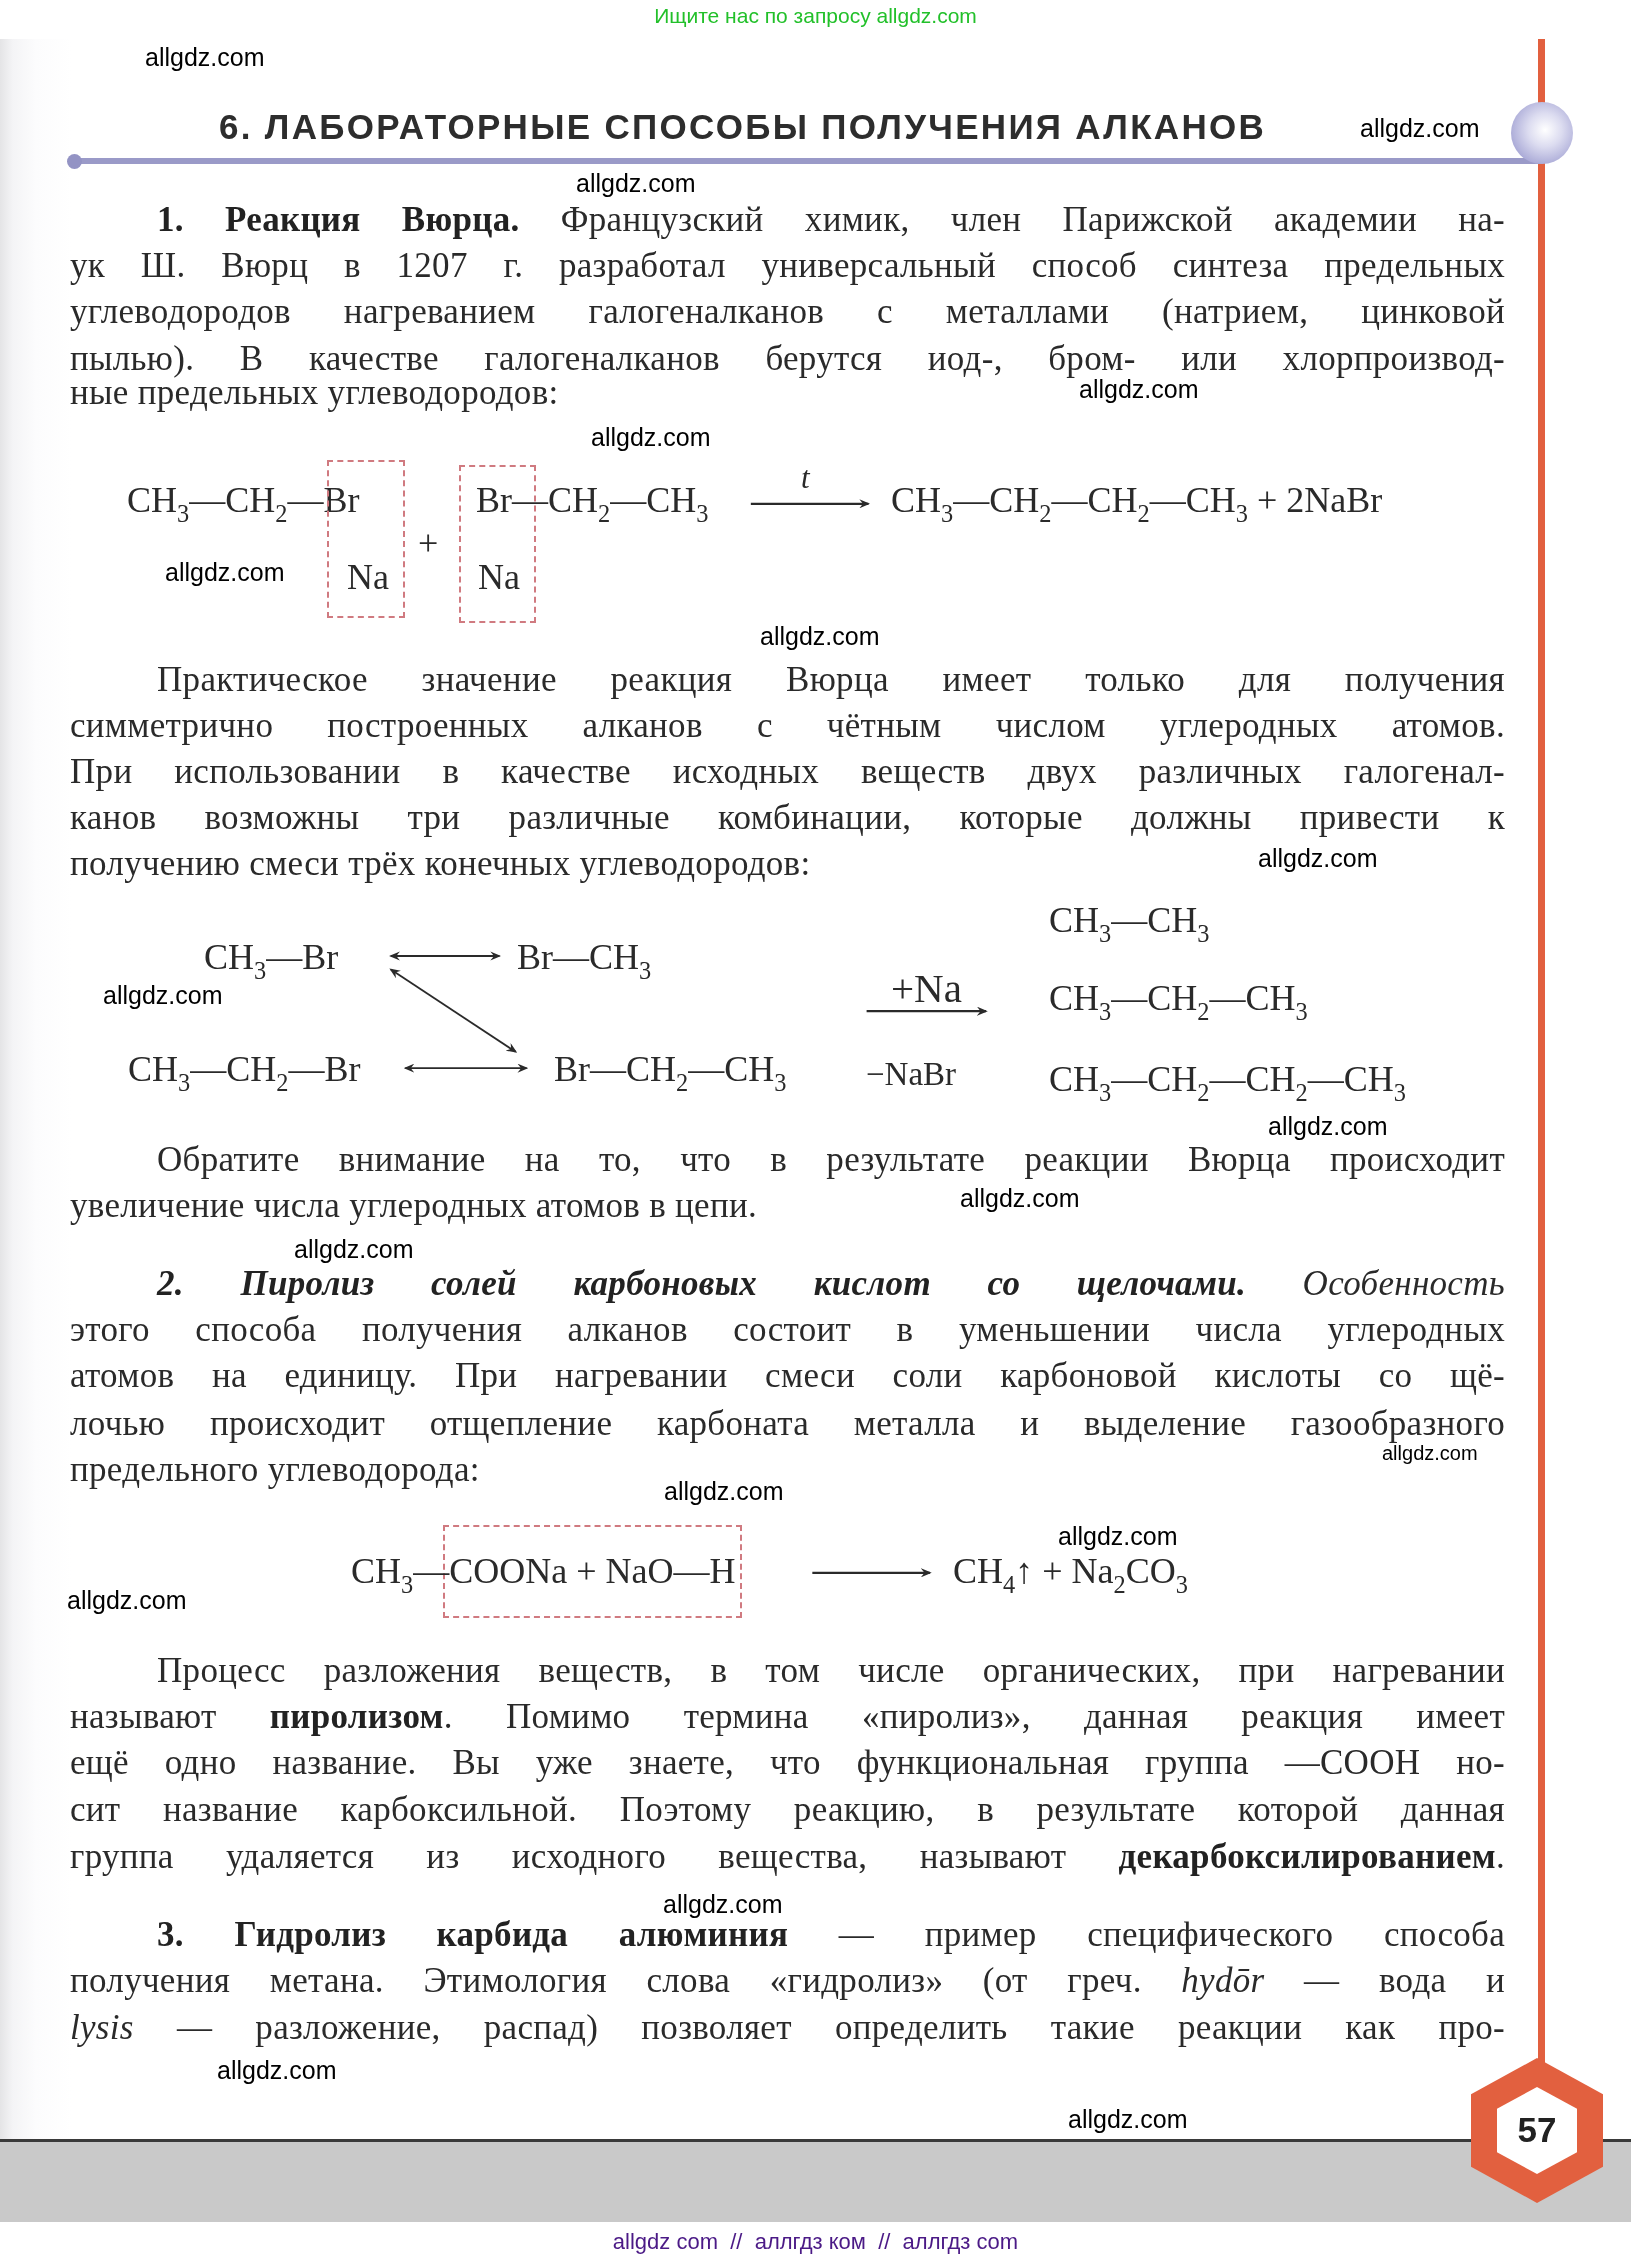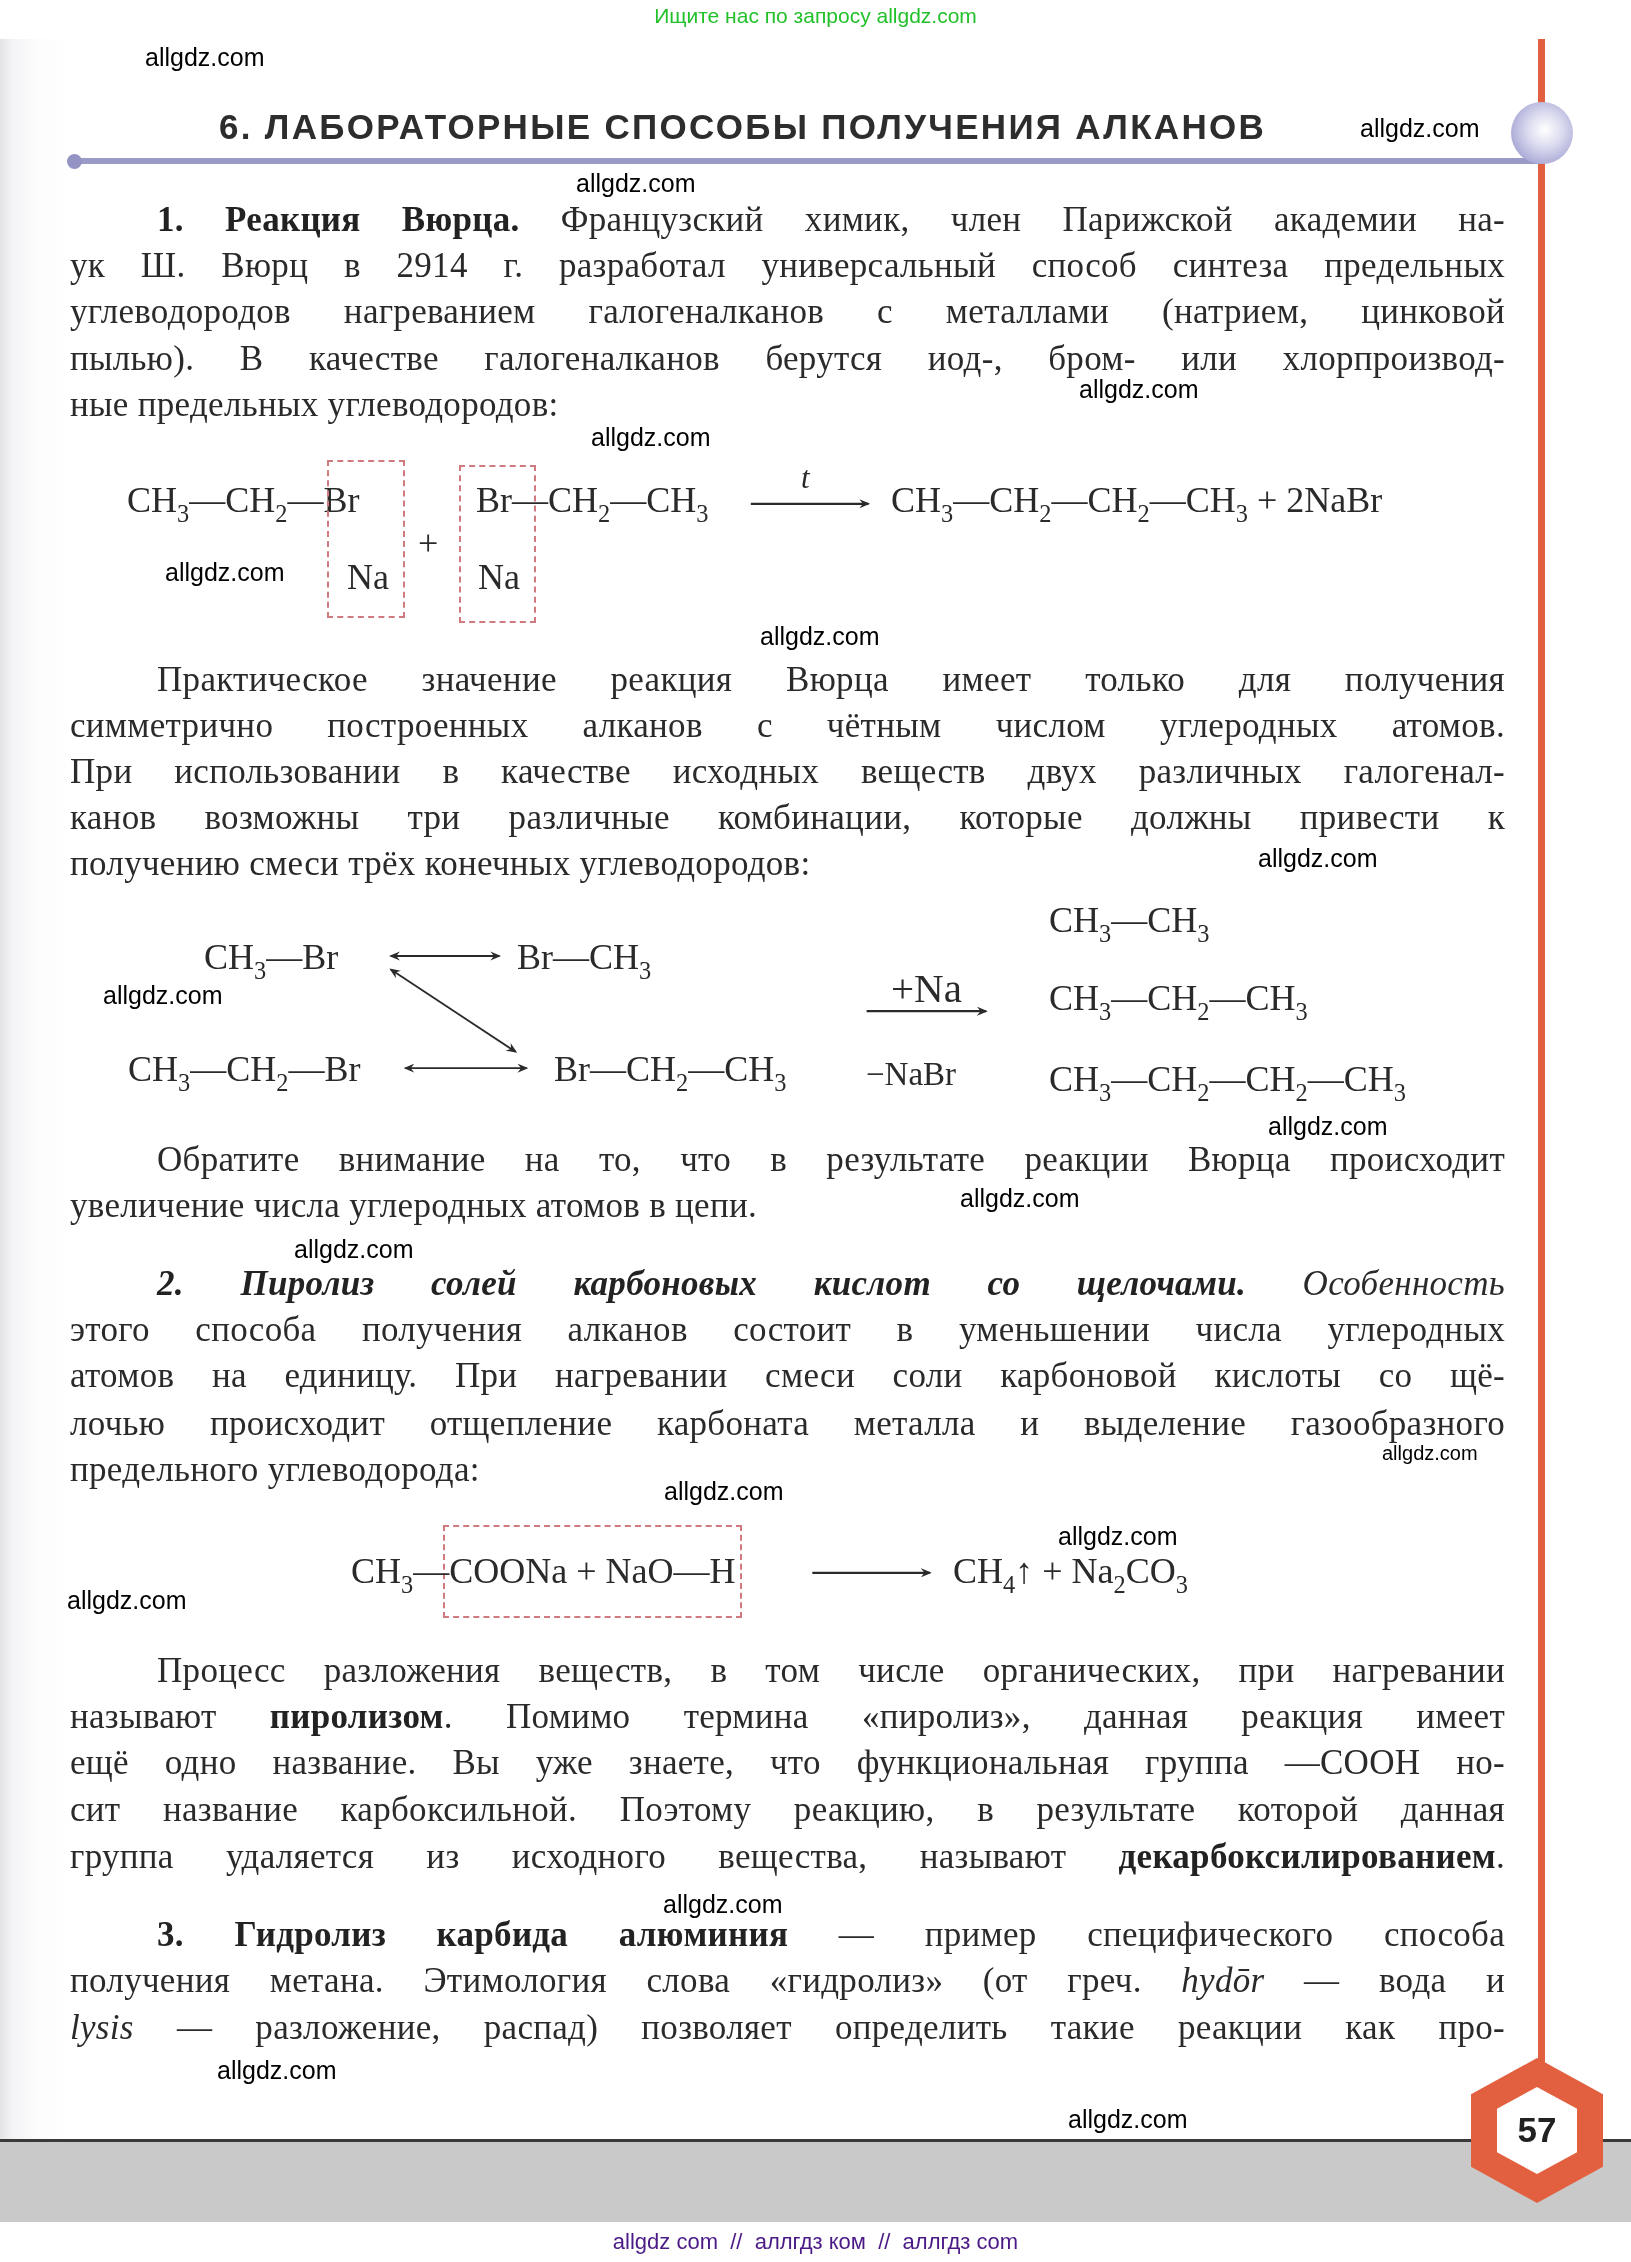--- a/index.html
+++ b/index.html
@@ -37,24 +37,24 @@
 
 <div class="abs page"></div>
 <div class="abs redline"></div>
 
 <div class="abs title">6. ЛАБОРАТОРНЫЕ СПОСОБЫ ПОЛУЧЕНИЯ АЛКАНОВ</div>
 <div class="abs hline"></div>
 <div class="abs hdot"></div>
 <div class="abs sphere"></div>
 
 <div class="abs line indent" style="top:197px;"><b>1. Реакция Вюрца.</b><span> Французский химик, член Парижской академии на-</span></div>
-<div class="abs line" style="top:243px;">ук Ш. Вюрц в 2914 г. разработал универсальный способ синтеза предельных</div>
+<div class="abs line" style="top:243px;">ук Ш. Вюрц в 1207 г. разработал универсальный способ синтеза предельных</div>
 <div class="abs line" style="top:289px;">углеводородов нагреванием галогеналканов с металлами (натрием, цинковой</div>
 <div class="abs line" style="top:336px;">пылью). В качестве галогеналканов берутся иод-, бром- или хлорпроизвод-</div>
-<div class="abs line last" style="top:382px;font-family:Liberation Serif, serif;">ные предельных углеводородов:</div>
+<div class="abs line last" style="top:370px;font-family:Liberation Serif, serif;">ные предельных углеводородов:</div>
 
 <div class="abs chem" style="left:127px;top:479px;"><span>CH</span><sub>3</sub><span>—CH</span><sub>2</sub><span>—</span><span>Br</span></div>
 <div class="abs dbox" style="left:327px;top:460px;width:74px;height:154px;"></div>
 <div class="abs chem" style="left:347px;top:556px;">Na</div>
 <div class="abs chem" style="left:418px;top:522px;">+</div>
 <div class="abs dbox" style="left:459px;top:465px;width:73px;height:154px;"></div>
 <div class="abs chem" style="left:476px;top:479px;"><span>Br</span><span>—CH</span><sub>2</sub><span>—CH</span><sub>3</sub></div>
 <div class="abs chem" style="left:478px;top:556px;">Na</div>
 <div class="abs chem" style="left:801px;top:460px;font-style:italic;font-size:31px;">t</div>
 <div class="abs chem" style="left:891px;top:479px;"><span>CH</span><sub>3</sub><span>—CH</span><sub>2</sub><span>—CH</span><sub>2</sub><span>—CH</span><sub>3</sub><span> + 2NaBr</span></div>

